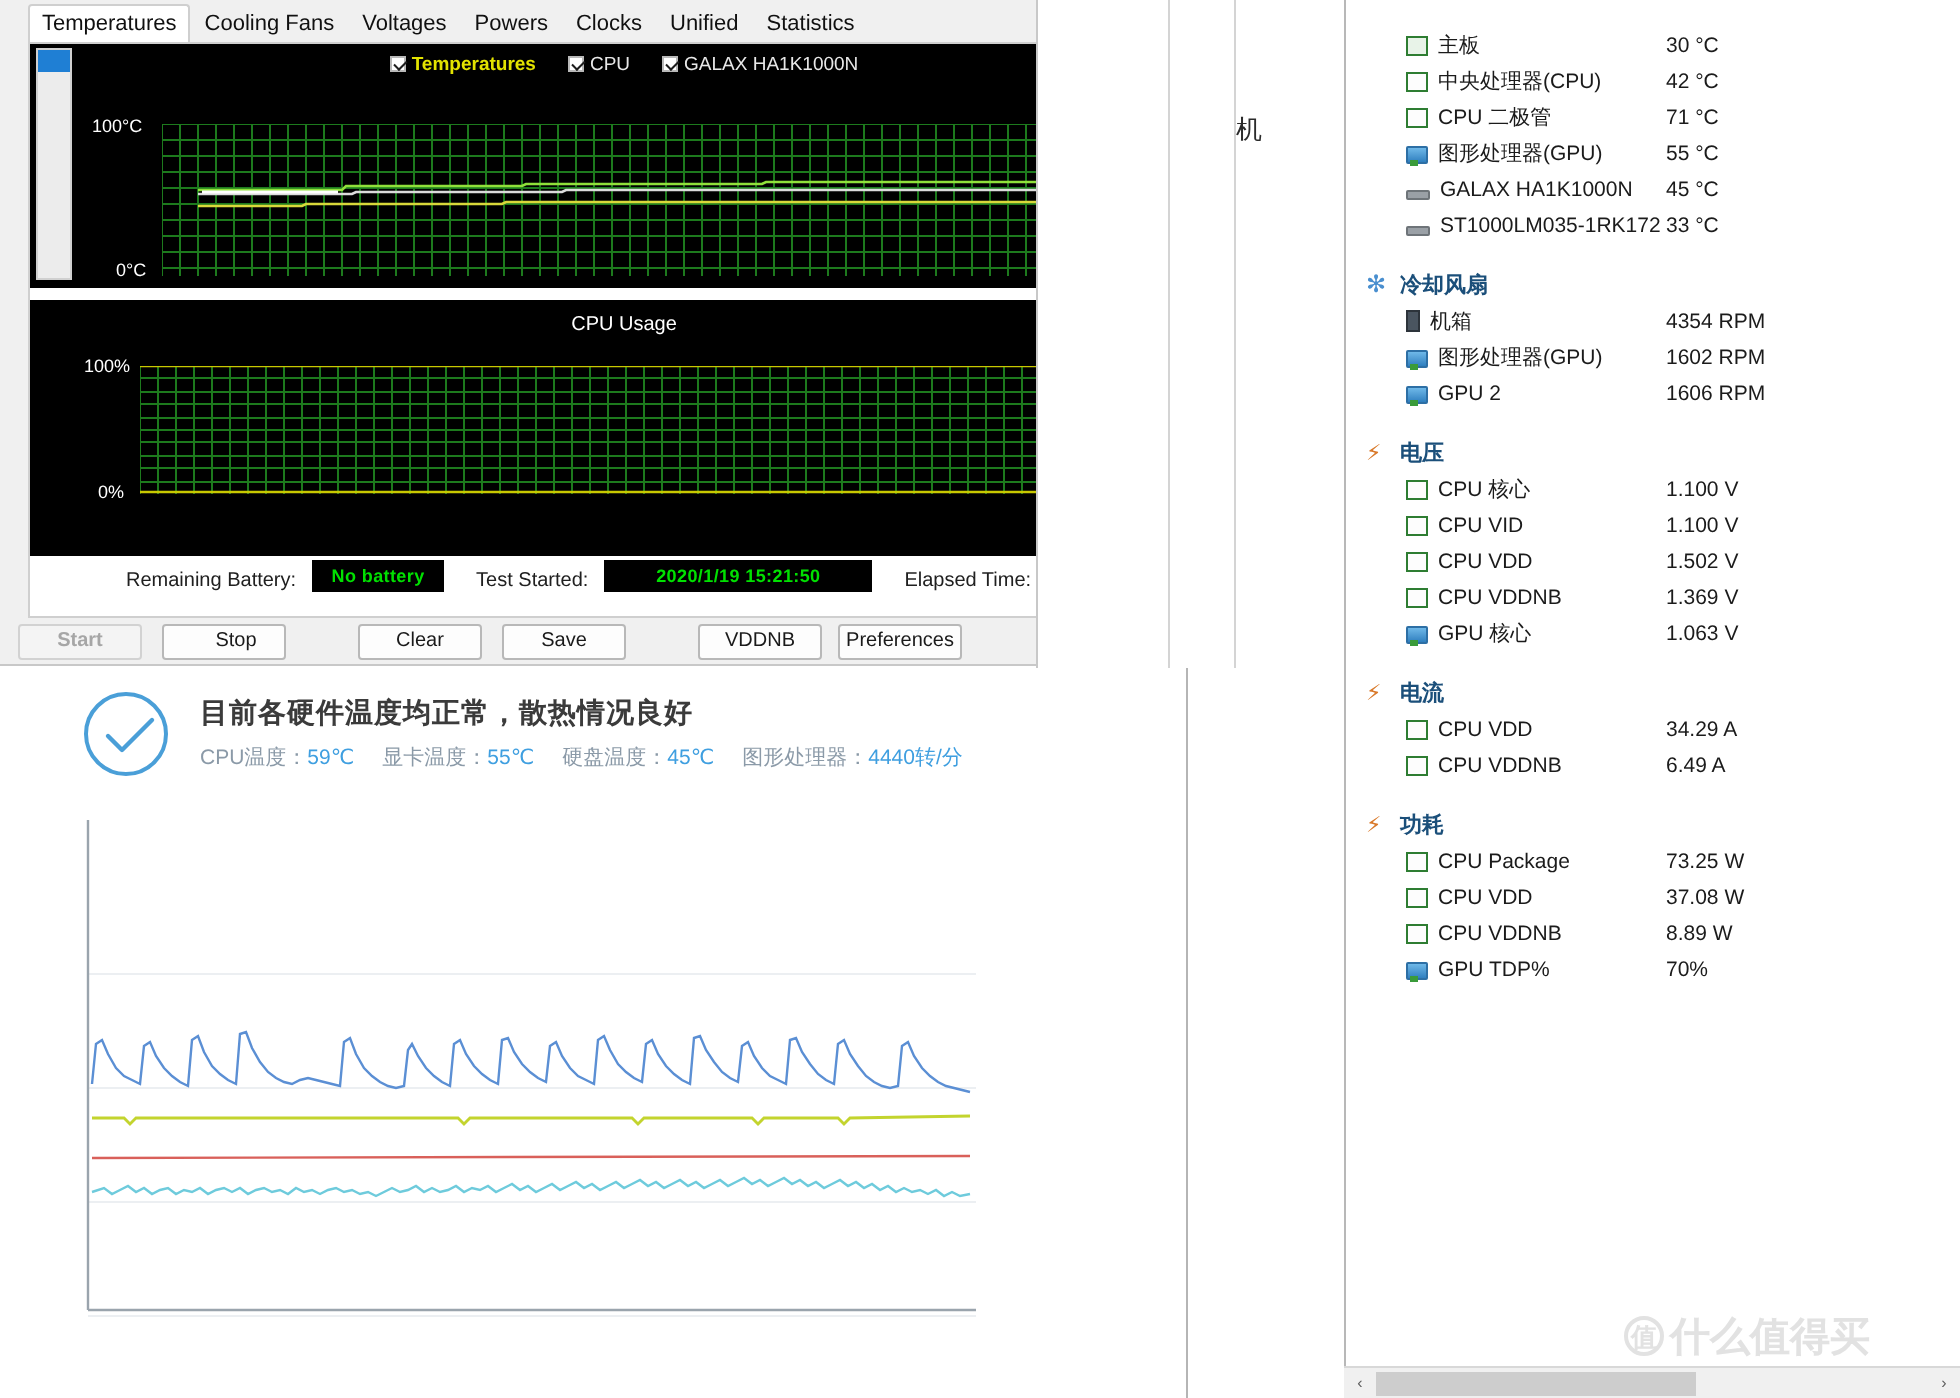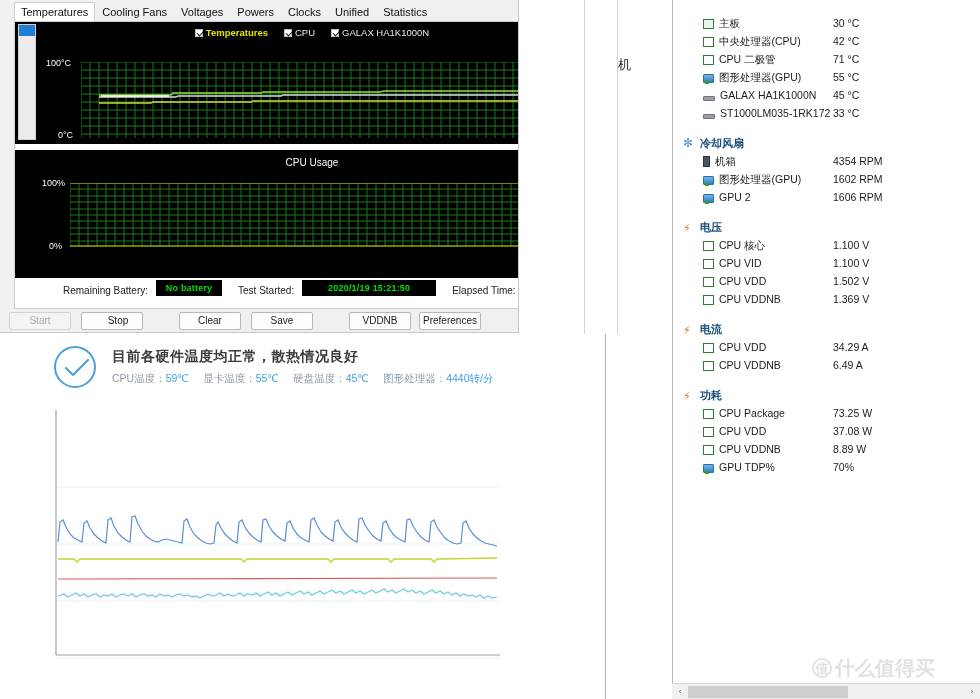--- a/index.html
+++ b/index.html
@@ -100,25 +100,25 @@
   
   #occt-buttons{
     position:absolute; left:0px; top:310px; width:617px; height:22px;
     display:flex; align-items:center;
   }
   .obtn{
     height:18px; min-width:62px; background:#fdfdfd; border:1px solid #b8b8b8;
     border-radius:2px; font-size:10px; color:#1a1a1a; text-align:center;
     line-height:16px; cursor:default;
   }
-  .obtn.disabled{ color:#a6a6a6; background:#f4f4f4; border-color:#d2d2d2; }
+  .obtn.disabled{ color:#a6a6a6; background:#f4f4f4; border-color:#d2d2d2;font-weight:bold; }
 
   
   #cn-panel{
-    position:absolute; left:16px; top:334px; width:590px; height:365px;
+    position:absolute; left:4px; top:334px; width:590px; height:365px;
     background:#ffffff; border-right:1px solid #b5b5b5;
   }
   #cn-status{
     position:absolute; left:0; top:6px; width:518px; height:58px;
   }
   #cn-check{
     position:absolute; left:38px; top:6px; width:42px; height:42px;
     border:2px solid #4a9fd8; border-radius:50%;
   }
   #cn-check svg{ position:absolute; left:8px; top:10px; }
@@ -612,20 +612,23 @@
   </div>
   <div class="hw-row hw-item">
     <span class="ic ic-chip"></span><span class="iname">CPU VID</span><span class="hw-val">1.100 V</span>
   </div>
   <div class="hw-row hw-item">
     <span class="ic ic-chip"></span><span class="iname">CPU VDD</span><span class="hw-val">1.502 V</span>
   </div>
   <div class="hw-row hw-item">
     <span class="ic ic-chip"></span><span class="iname">CPU VDDNB</span><span class="hw-val">1.369 V</span>
   </div>
+  <div class="hw-row hw-item">
+    <span class="ic ic-gpu"></span><span class="iname">GPU 核心</span><span class="hw-val">1.063 V</span>
+  </div>
 
   <div class="hw-spacer"></div>
 
   <div class="hw-row hw-group">
     <span class="ic ic-bolt"></span><span class="gname">电流</span>
   </div>
   <div class="hw-row hw-item">
     <span class="ic ic-chip"></span><span class="iname">CPU VDD</span><span class="hw-val">34.29 A</span>
   </div>
   <div class="hw-row hw-item">

